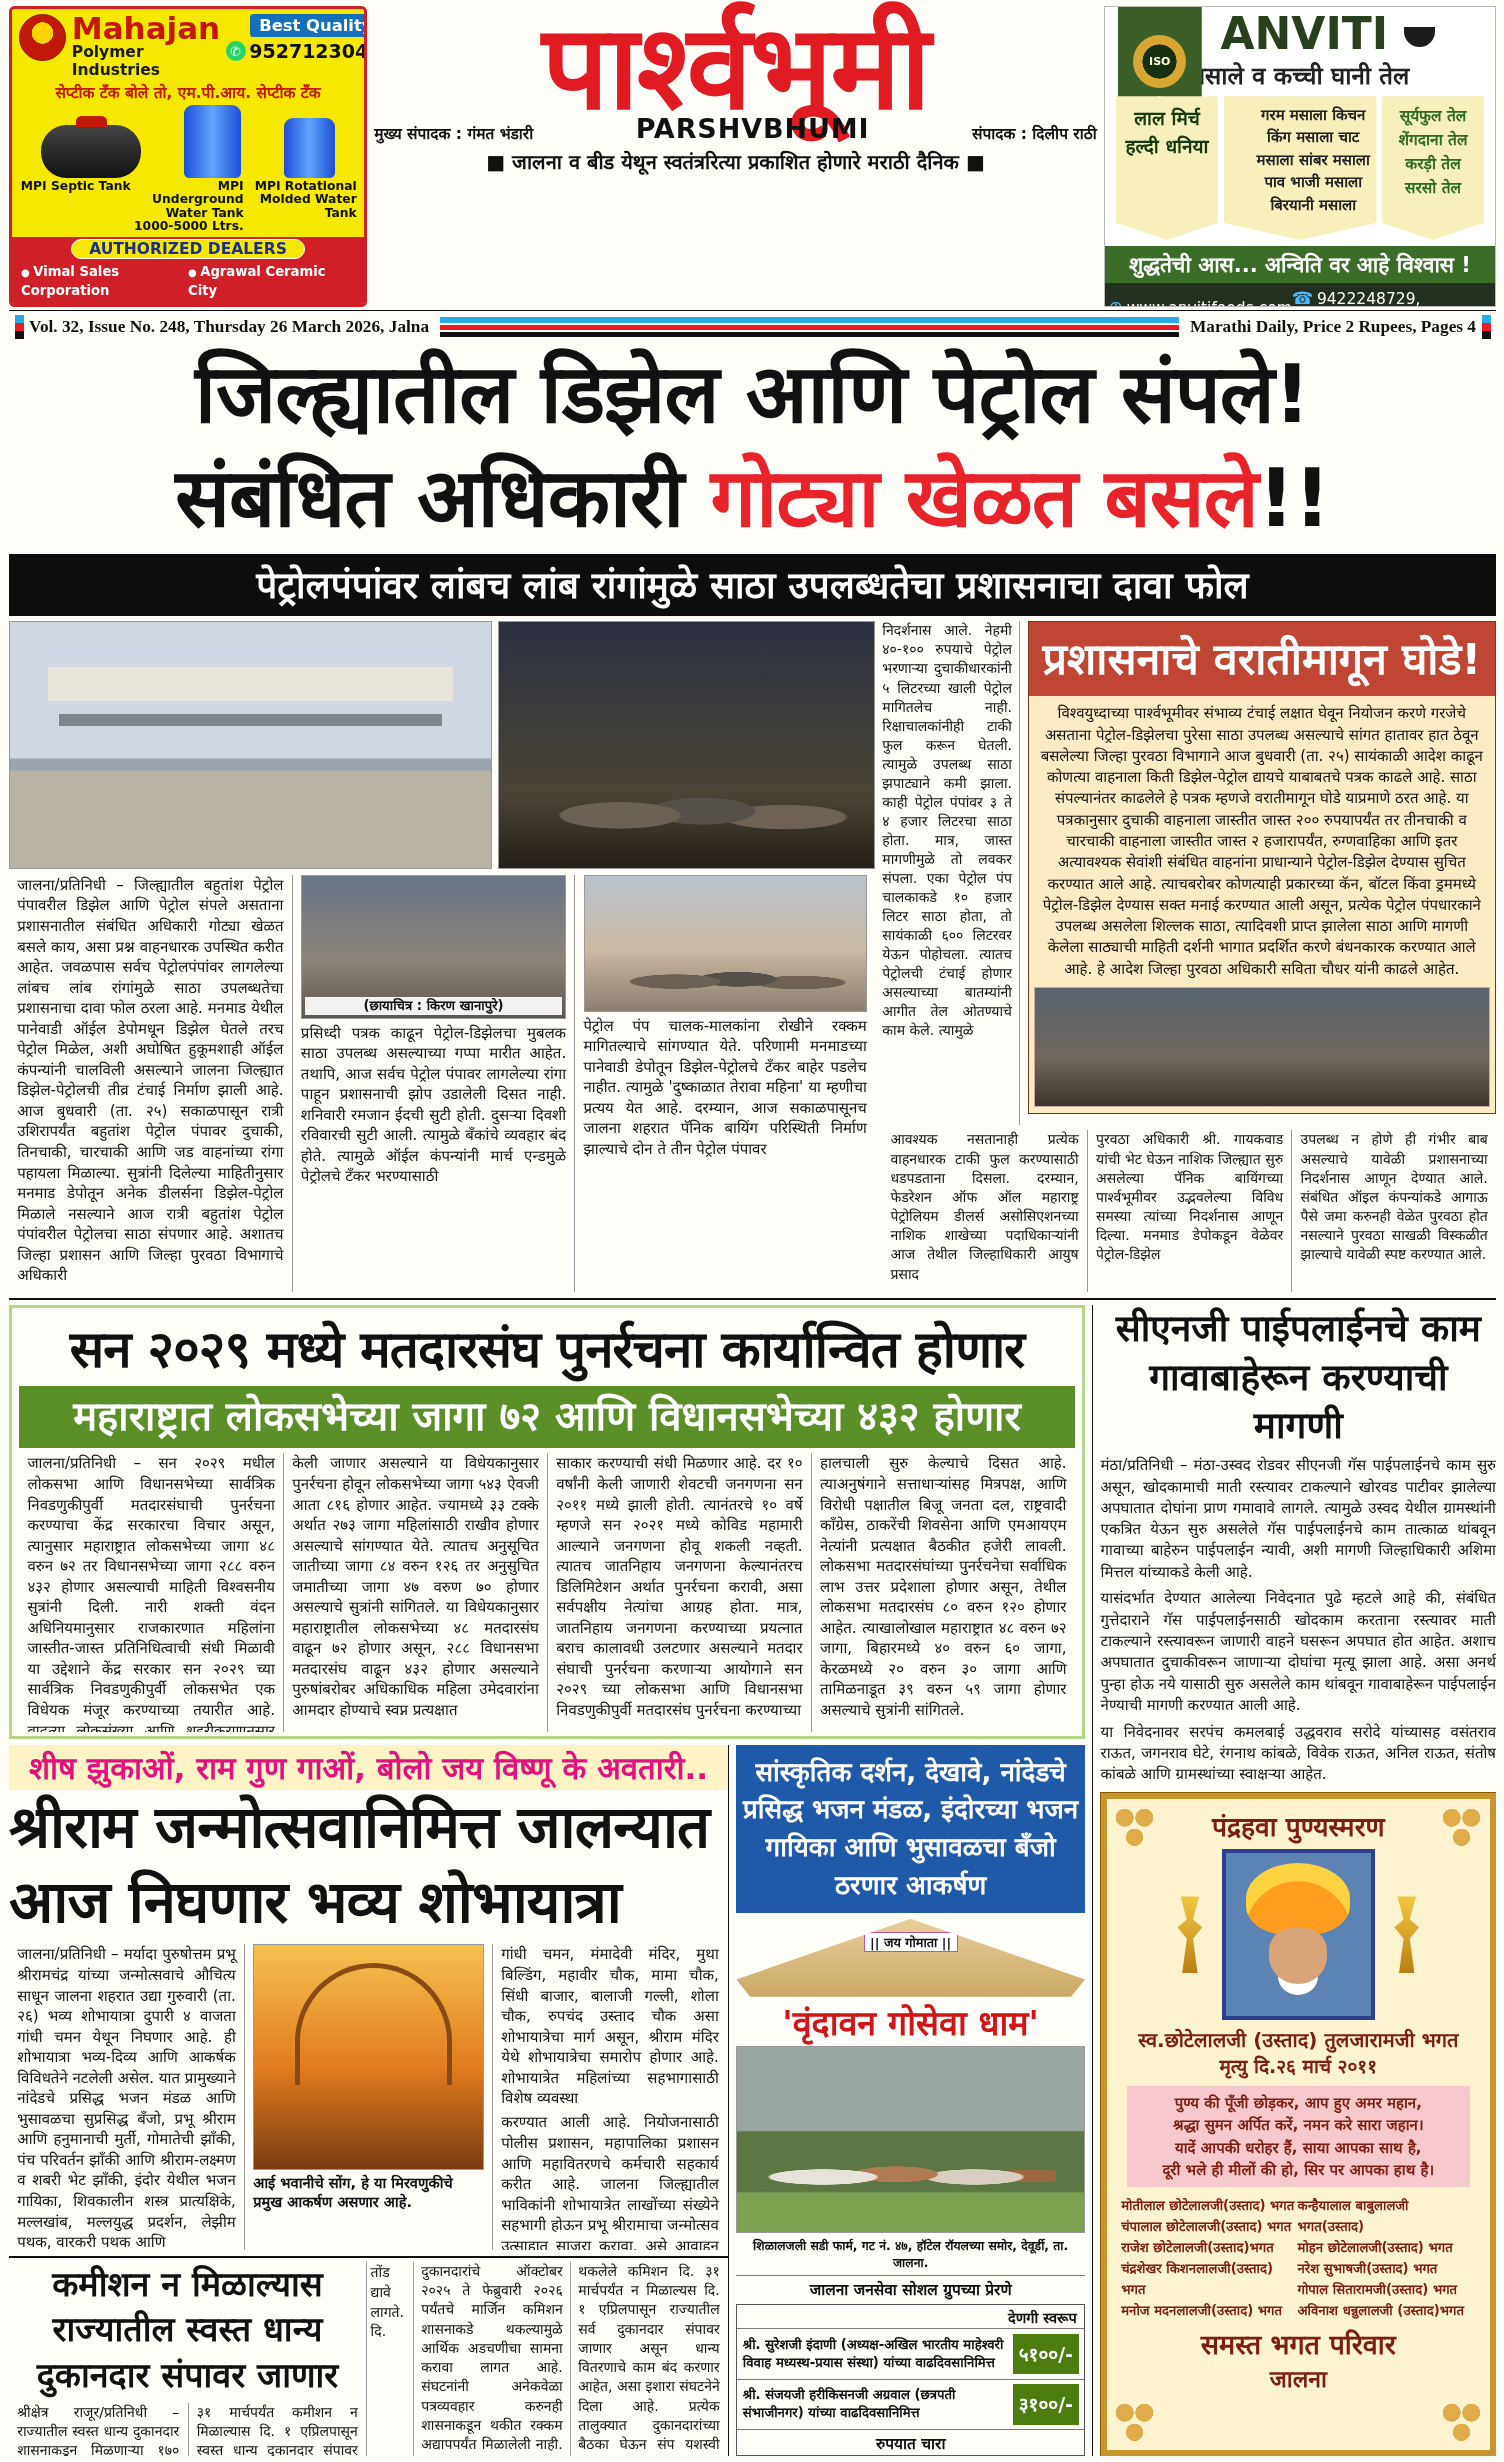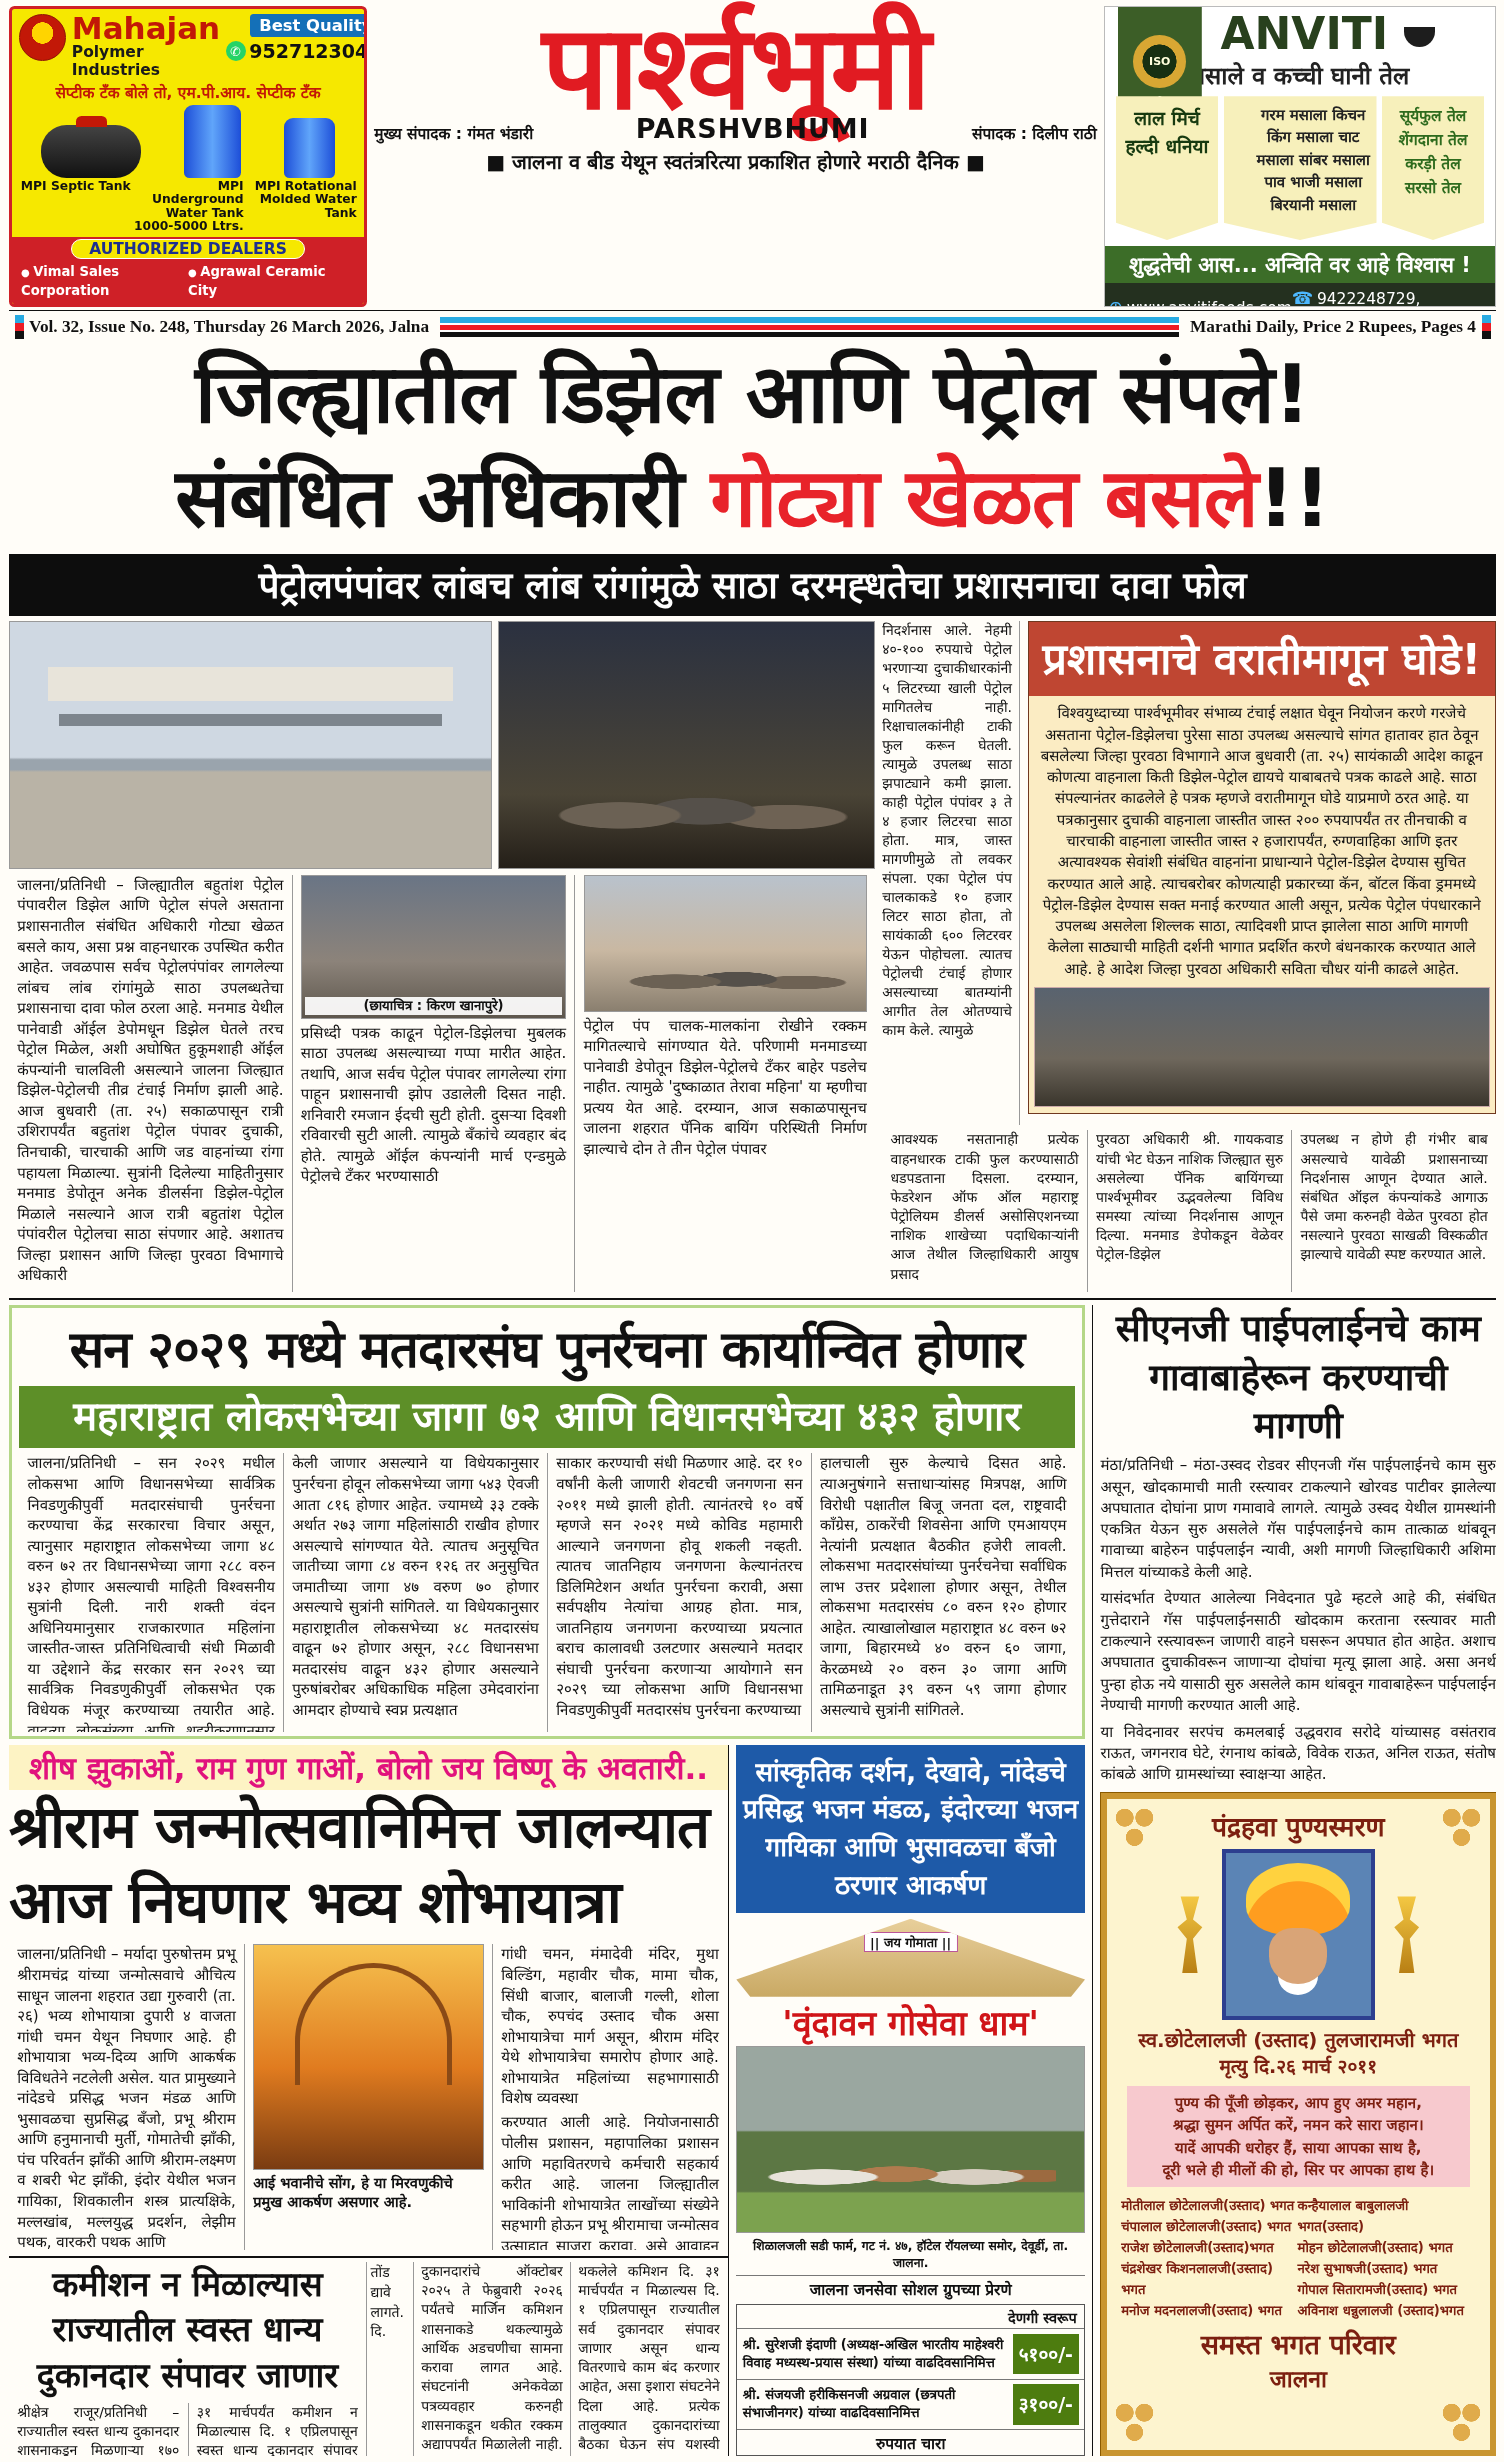--- a/index.html
+++ b/index.html
@@ -236,21 +236,21 @@
     <span>Vol. 32, Issue No. 248, Thursday 26 March 2026, Jalna</span>
     <span class="stripes"></span>
     <span>Marathi Daily, Price 2 Rupees, Pages 4</span>
     <span class="sq"></span>
   </div>
 
   <div>
     <div class="h1line">जिल्ह्यातील डिझेल आणि पेट्रोल संपले!</div>
     <div class="h1line"><span>संबंधित अधिकारी </span><span class="red">गोट्या खेळत बसले</span><span>!!</span></div>
   </div>
-  <div class="strip">पेट्रोलपंपांवर लांबच लांब रांगांमुळे साठा दरमह्धतेचा प्रशासनाचा दावा फोल</div>
+  <div class="strip">पेट्रोलपंपांवर लांबच लांब रांगांमुळे साठा उपलब्धतेचा प्रशासनाचा दावा फोल</div>
 
   <div class="lead-body">
     <div class="lead-left">
       <div class="photos-row">
         <div class="photo ph-pump"></div>
         <div class="photo ph-night"></div>
       </div>
       <div class="cols-row">
         <div class="ncol jtext c-w310">जालना/प्रतिनिधी – जिल्ह्यातील बहुतांश पेट्रोल पंपावरील डिझेल आणि पेट्रोल संपले असताना प्रशासनातील संबंधित अधिकारी गोट्या खेळत बसले काय, असा प्रश्न वाहनधारक उपस्थित करीत आहेत. जवळपास सर्वच पेट्रोलपंपांवर लागलेल्या लांबच लांब रांगांमुळे साठा उपलब्धतेचा प्रशासनाचा दावा फोल ठरला आहे. मनमाड येथील पानेवाडी ऑईल डेपोमधून डिझेल घेतले तरच पेट्रोल मिळेल, अशी अघोषित हुकूमशाही ऑईल कंपन्यांनी चालविली असल्याने जालना जिल्ह्यात डिझेल-पेट्रोलची तीव्र टंचाई निर्माण झाली आहे. आज बुधवारी (ता. २५) सकाळपासून रात्री उशिरापर्यंत बहुतांश पेट्रोल पंपावर दुचाकी, तिनचाकी, चारचाकी आणि जड वाहनांच्या रांगा पहायला मिळाल्या. सुत्रांनी दिलेल्या माहितीनुसार मनमाड डेपोतून अनेक डीलर्सना डिझेल-पेट्रोल मिळाले नसल्याने आज रात्री बहुतांश पेट्रोल पंपांवरील पेट्रोलचा साठा संपणार आहे. अशातच जिल्हा प्रशासन आणि जिल्हा पुरवठा विभागाचे अधिकारी</div>
         <div class="ncol c-w310">

